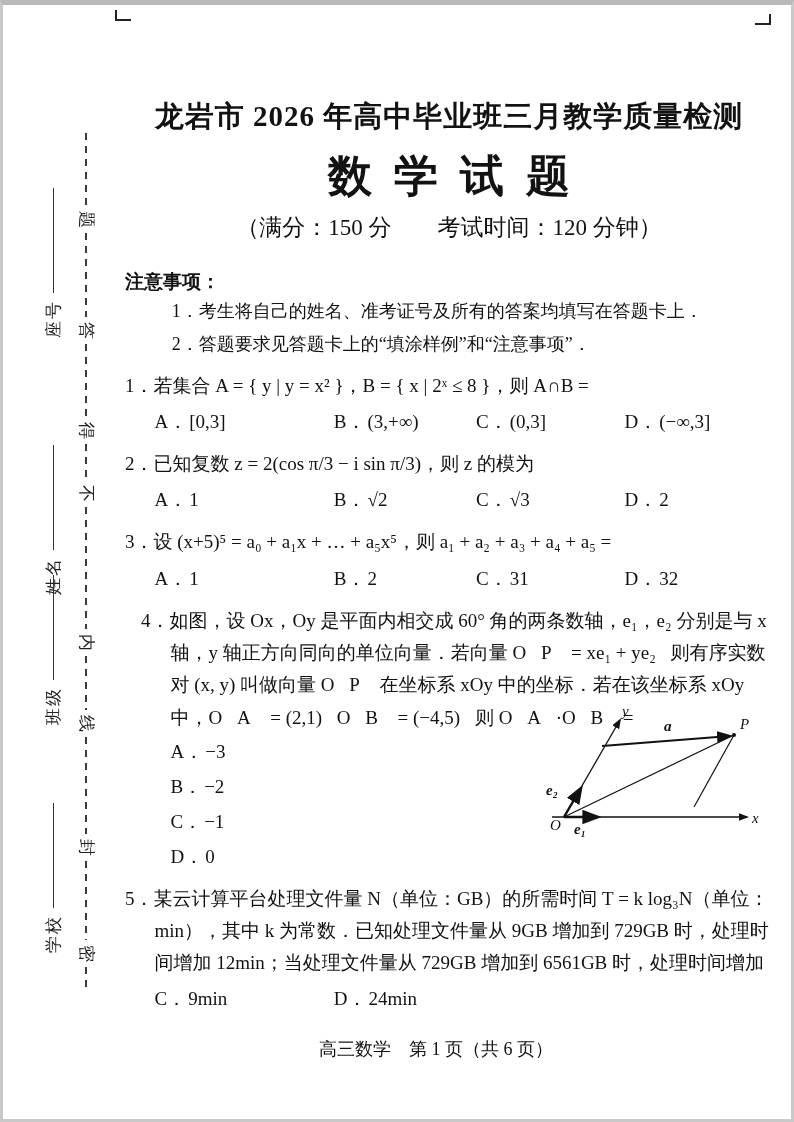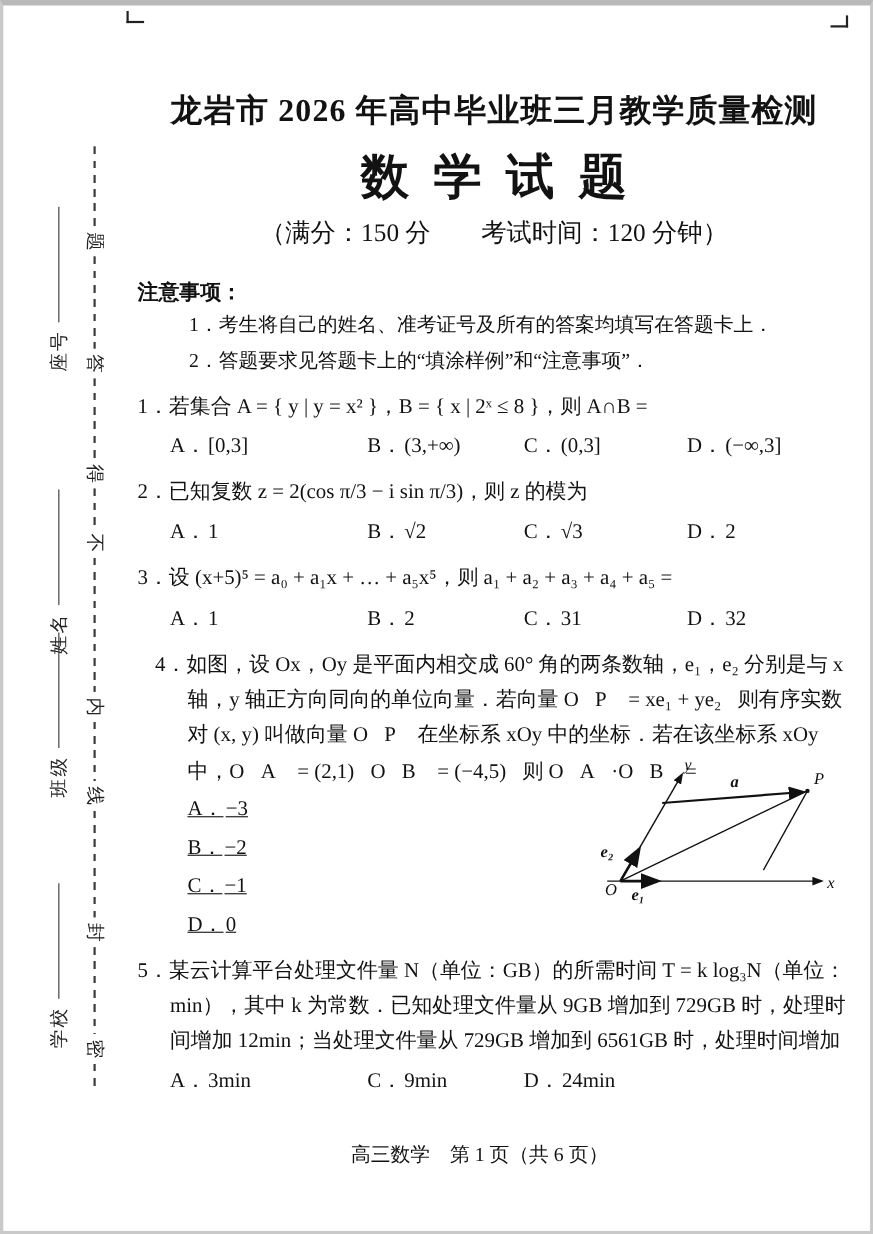--- a/index.html
+++ b/index.html
@@ -27,42 +27,42 @@
 
   
   .field { position:absolute; left:-25px; width:150px; height:22px;
            display:flex; align-items:center; gap:7px;
            transform:rotate(-90deg); }
   .field-label { font-size:17px; letter-spacing:2px; white-space:nowrap; color:#222; }
   .field-line  { flex:1; border-bottom:1.5px solid #333; height:1px; }
   .field-1{top:247px} .field-2{top:504px} .field-3{top:634px} .field-4{top:862px}
 
   
-  .content { position:absolute; left:122px; top:76px; width:648px; }
+  .content { position:absolute; left:122px; top:92px; width:648px; }
 
   .title    { font-size:29px; font-weight:700; text-align:center; letter-spacing:1px; }
   .subtitle { font-size:44px; font-weight:700; text-align:center;
               letter-spacing:0.5em; padding-left:0.5em; margin:10px 0 2px; }
   .info     { font-size:23px; font-weight:400; text-align:center; margin:6px 0 26px; }
 
   .notes-header { font-size:19px; font-weight:700; margin-top:8px; }
   .note-item    { font-size:18px; line-height:1.85; padding-left:2.6em; }
 
   .section-header { font-size:19px; font-weight:700; line-height:1.7; margin-top:10px; }
 
   .question { margin-top:8px; }
   .stem { font-size:19px; line-height:1.7; padding-left:1.55em; text-indent:-1.55em; }
   .options-row { display:grid; grid-template-columns:29% 23% 24% 24%;
                  padding-left:1.55em; font-size:19px; line-height:1.9;
                  margin:2px 0 4px; }
   .opt > span:first-child { margin-right:2px; }
 
   
   .q4 { position:relative; min-height:268px;margin-left:16px; }
-  .q4-options { padding-left:1.55em; font-size:19px; line-height:1.85;text-decoration:underline; }
+  .q4-options { padding-left:1.55em; font-size:19px; line-height:1.85; }
   .q4-diagram { position:absolute; right:4px; top:98px; }
   .dlab { font:italic 15px "Liberation Serif","DejaVu Serif",serif; fill:#111; }
   .dvec { font:italic 700 15px "Liberation Serif","DejaVu Serif",serif; fill:#111; }
 
   .footer { position:absolute; bottom:58px; left:109px; width:648px;
             text-align:center; font-size:18px; }
 </style>
 </head>
 <body>
 
@@ -183,21 +183,20 @@
         <text class="dlab" x="196" y="26">P</text>
         <text class="dvec" x="120" y="28">a</text>
         <text class="dvec" x="30" y="131">e₁</text>
         <text class="dvec" x="2" y="92">e₂</text>
       </svg>
     </div>
 
     <div class="question">
       <div class="stem">5．某云计算平台处理文件量 N（单位：GB）的所需时间 T = k log₃N（单位：min），其中 k 为常数．已知处理文件量从 9GB 增加到 729GB 时，处理时间增加 12min；当处理文件量从 729GB 增加到 6561GB 时，处理时间增加</div>
       <div class="options-row">
-        <span class="opt"><span>A．</span><span>3min</span></span>
         <span class="opt"><span>C．</span><span>9min</span></span>
         <span class="opt"><span>D．</span><span>24min</span></span>
       </div>
     </div>
 
   </div>
 
   <div class="footer">高三数学　第 1 页（共 6 页）</div>
 
 </div>

